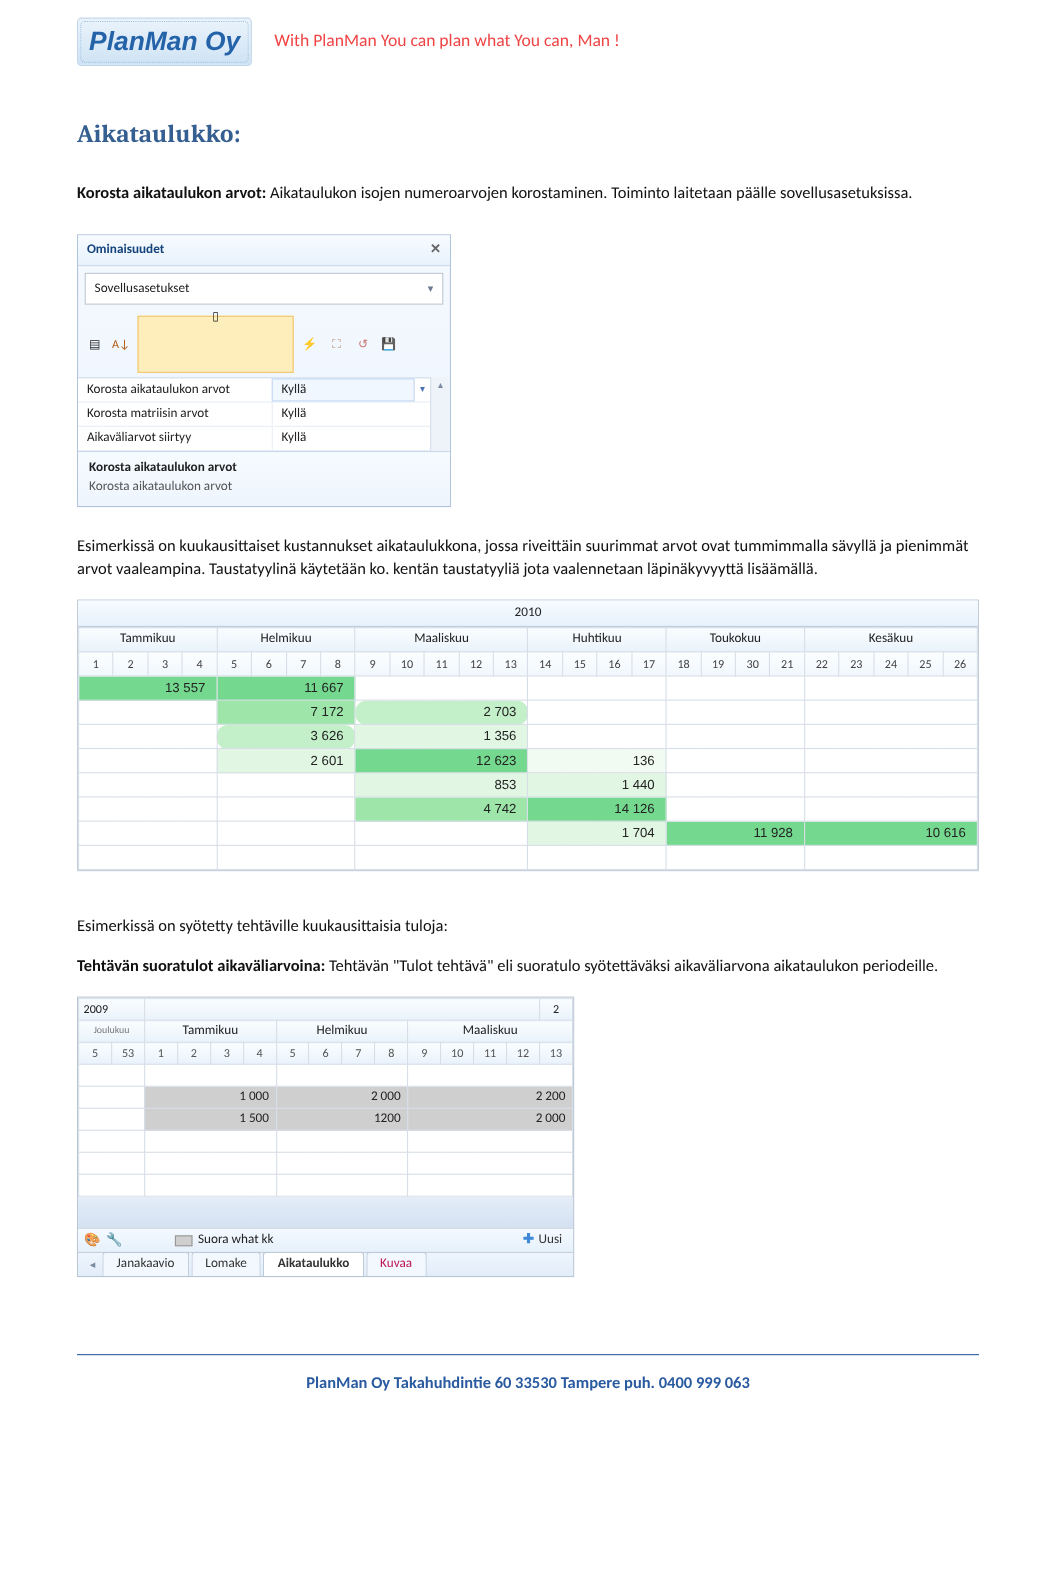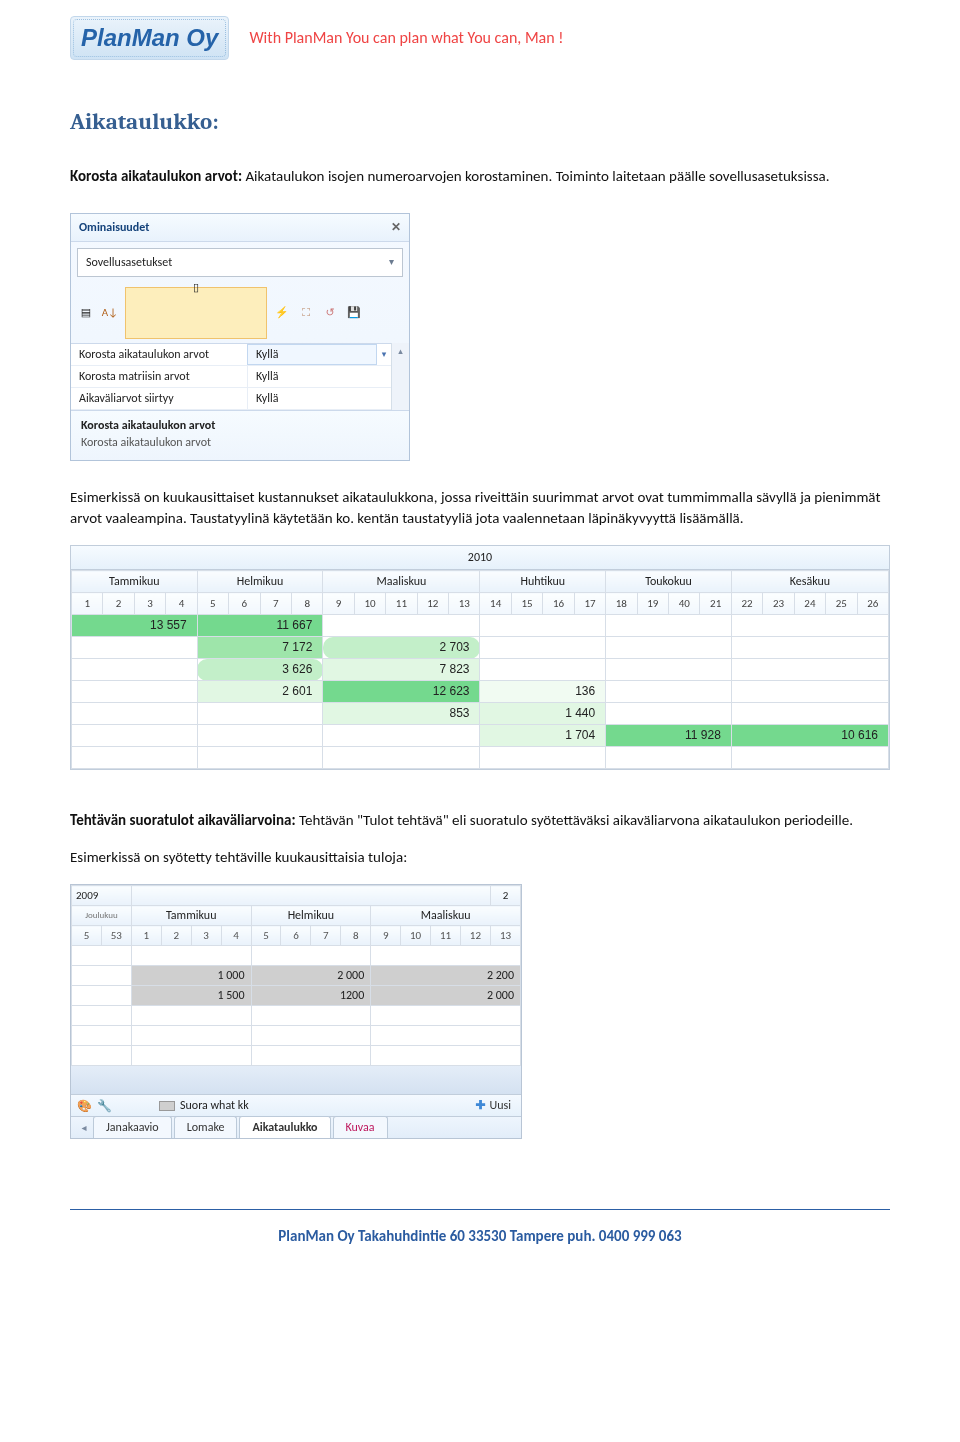--- a/index.html
+++ b/index.html
@@ -299,21 +299,21 @@
             <th>10</th>
             <th>11</th>
             <th>12</th>
             <th>13</th>
             <th>14</th>
             <th>15</th>
             <th>16</th>
             <th>17</th>
             <th>18</th>
             <th>19</th>
-            <th>40</th>
+            <th>30</th>
             <th>21</th>
             <th>22</th>
             <th>23</th>
             <th>24</th>
             <th>25</th>
             <th>26</th>
           </tr>
         </thead>
       <tbody id="sched-body">
           <tr>
@@ -328,21 +328,21 @@
             <td colspan="4" class="cell"></td>
             <td colspan="4" class="cell g2">7 172</td>
             <td colspan="5" class="cell g3">2 703</td>
             <td colspan="4" class="cell"></td>
             <td colspan="4" class="cell"></td>
             <td colspan="5" class="cell"></td>
           </tr>
           <tr>
             <td colspan="4" class="cell"></td>
             <td colspan="4" class="cell g3">3 626</td>
-            <td colspan="5" class="cell g4">7 823</td>
+            <td colspan="5" class="cell g4">1 356</td>
             <td colspan="4" class="cell"></td>
             <td colspan="4" class="cell"></td>
             <td colspan="5" class="cell"></td>
           </tr>
           <tr>
             <td colspan="4" class="cell"></td>
             <td colspan="4" class="cell g4">2 601</td>
             <td colspan="5" class="cell g1">12 623</td>
             <td colspan="4" class="cell g5">136</td>
             <td colspan="4" class="cell"></td>
@@ -352,42 +352,50 @@
             <td colspan="4" class="cell"></td>
             <td colspan="4" class="cell"></td>
             <td colspan="5" class="cell g4">853</td>
             <td colspan="4" class="cell g4">1 440</td>
             <td colspan="4" class="cell"></td>
             <td colspan="5" class="cell"></td>
           </tr>
           <tr>
             <td colspan="4" class="cell"></td>
             <td colspan="4" class="cell"></td>
+            <td colspan="5" class="cell g2">4 742</td>
+            <td colspan="4" class="cell g1">14 126</td>
+            <td colspan="4" class="cell"></td>
+            <td colspan="5" class="cell"></td>
+          </tr>
+          <tr>
+            <td colspan="4" class="cell"></td>
+            <td colspan="4" class="cell"></td>
             <td colspan="5" class="cell"></td>
             <td colspan="4" class="cell g4">1 704</td>
             <td colspan="4" class="cell g1">11 928</td>
             <td colspan="5" class="cell g1">10 616</td>
           </tr>
           <tr>
             <td colspan="4" class="cell"></td>
             <td colspan="4" class="cell"></td>
             <td colspan="5" class="cell"></td>
             <td colspan="4" class="cell"></td>
             <td colspan="4" class="cell"></td>
             <td colspan="5" class="cell"></td>
           </tr>
         </tbody>
     </table>
   </div>
 
+  <p class="body">Esimerkissä on syötetty tehtäville kuukausittaisia tuloja:</p>
+
   <p class="body">
     <b>Tehtävän suoratulot aikaväliarvoina:</b><span> Tehtävän "Tulot tehtävä" eli suoratulo syötettäväksi aikaväliarvona aikataulukon periodeille.</span>
   </p>
-
-  <p class="body">Esimerkissä on syötetty tehtäville kuukausittaisia tuloja:</p>
 
   <div class="mini">
     <table>
       <thead>
         <tr class="yearrow" id="mini-year">
             <th colspan="2" style="text-align: left; padding-left: 4px;">2009</th>
             <th colspan="12"></th>
             <th>2</th>
           </tr>
         <tr class="monthrow" id="mini-months">

